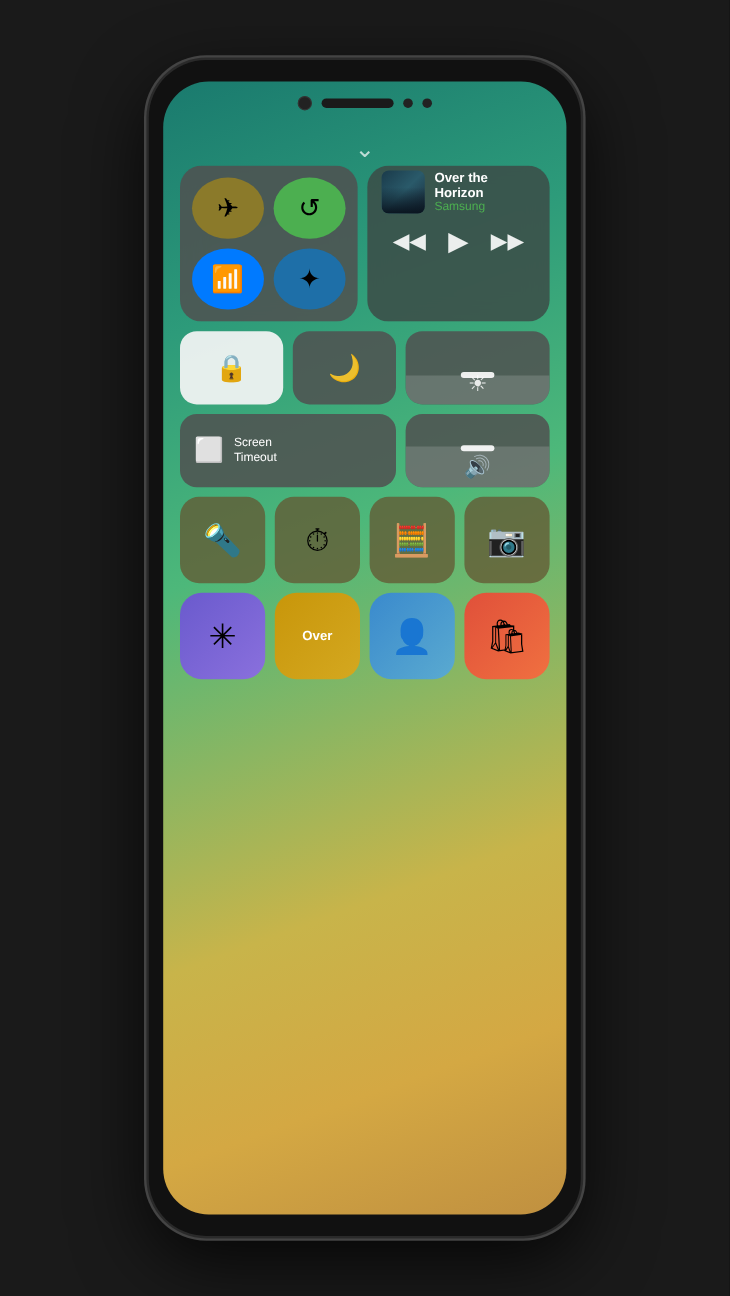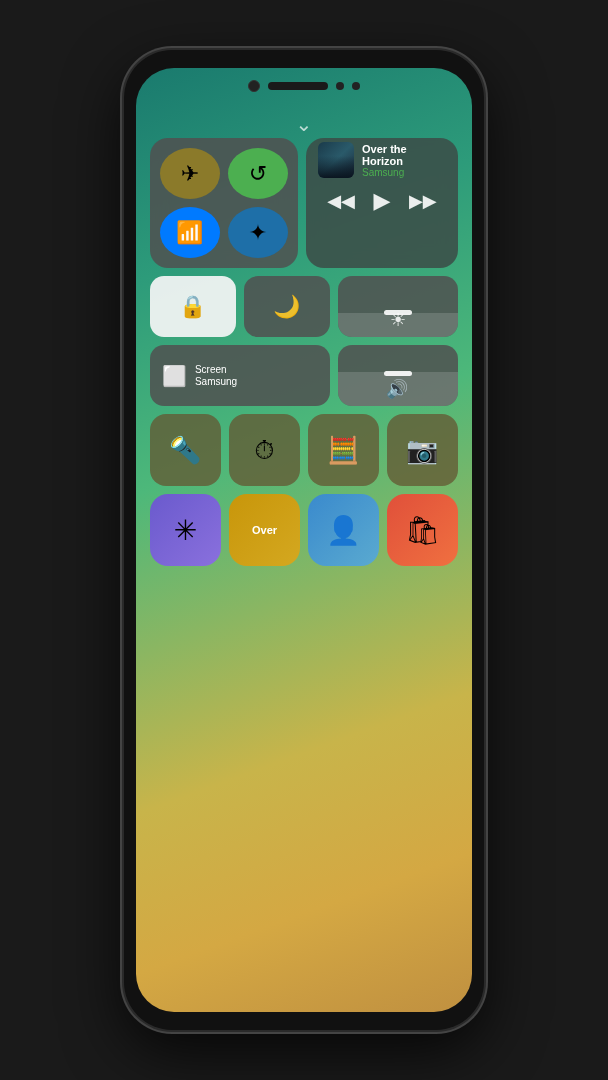--- a/index.html
+++ b/index.html
@@ -419,21 +419,21 @@
         <div class="quick-toggles">
           <div class="toggle-btn lock-rotate">
             <span class="toggle-btn-icon">🔒</span>
           </div>
           <div class="toggle-btn night-mode">
             <span class="toggle-btn-icon" style="color:rgba(255,255,255,0.9)">🌙</span>
           </div>
           <div class="toggle-btn screen-timeout" style="grid-row:2;grid-column:1/3; flex-direction:row; gap:8px; justify-content:flex-start; padding:8px 12px;">
             <span class="toggle-btn-icon" style="font-size:20px;">⬜</span>
             <span class="toggle-btn-label" style="font-size:10px; text-align:left; white-space:pre-line;">Screen
-Samsung</span>
+Timeout</span>
           </div>
         </div>
 
         <div class="sliders-panel">
           <div class="slider-track">
             <div class="slider-fill-brightness"></div>
             <div class="slider-handle" style="bottom:36%;"></div>
             <span class="slider-icon">☀</span>
           </div>
           <div class="slider-track">

